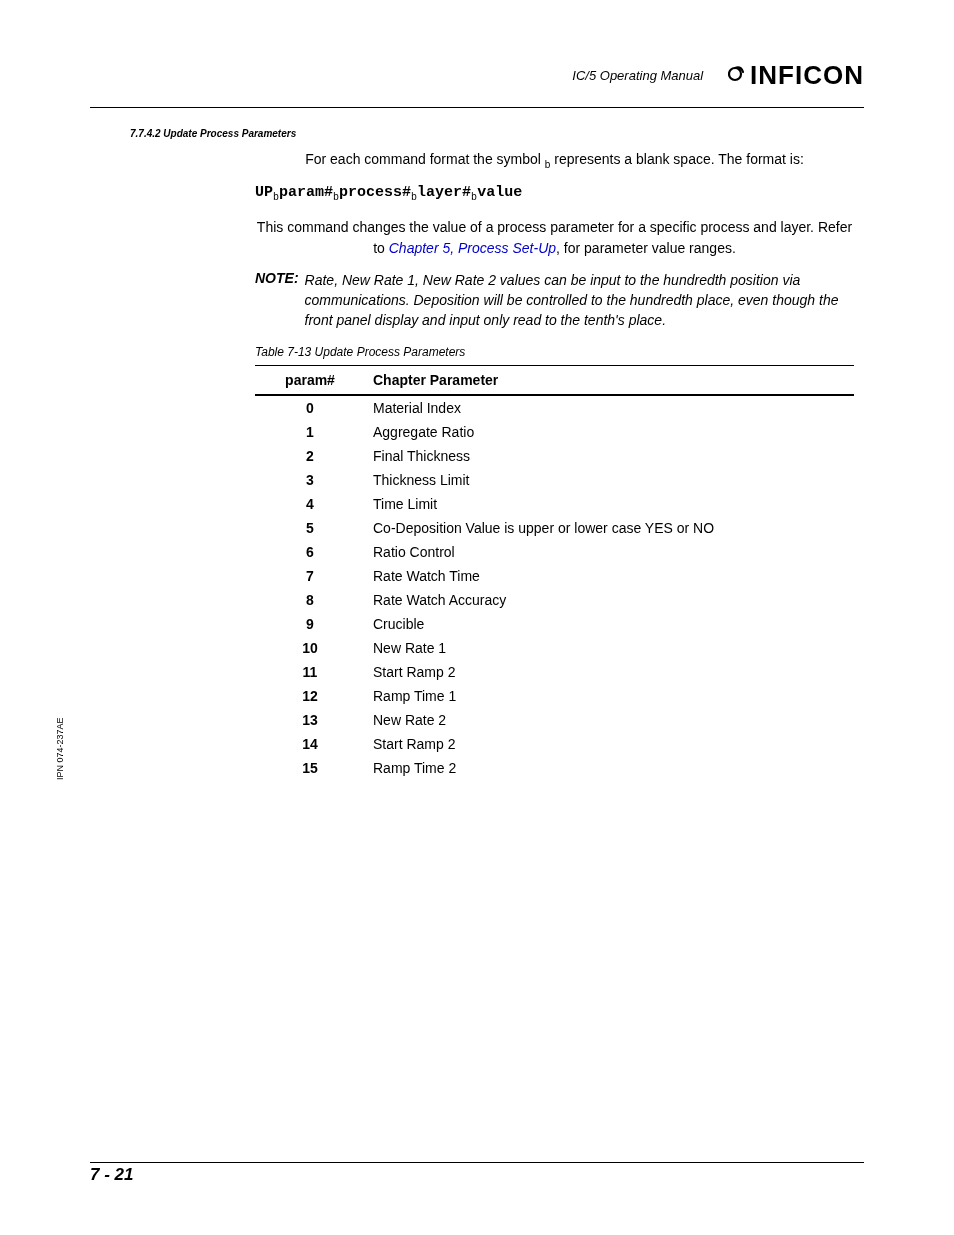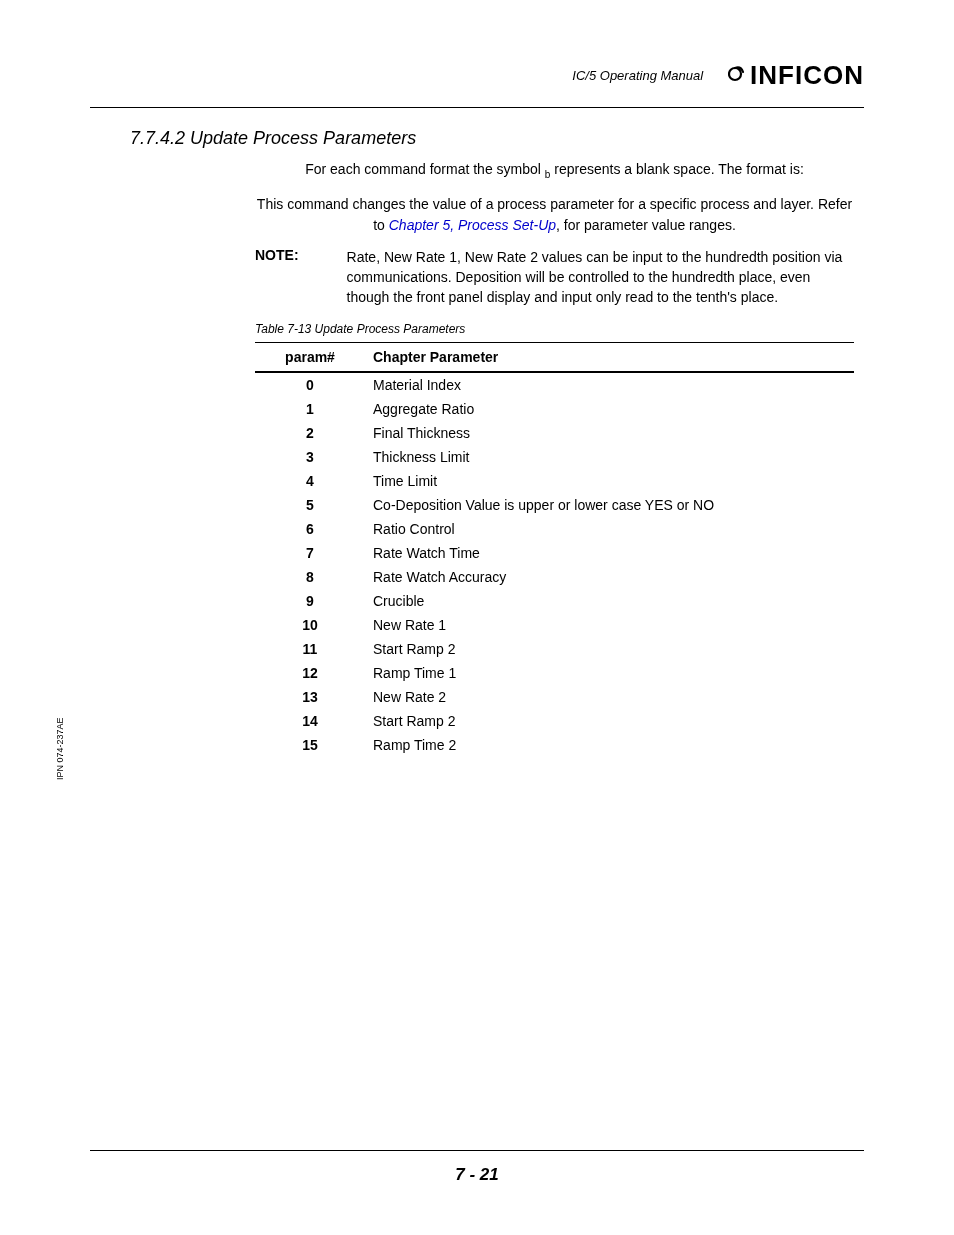--- a/index.html
+++ b/index.html
@@ -36,23 +36,23 @@
     .logo-icon {
       display: inline-block;
       margin-right: 4px;
     }
     .logo-text {
       font-size: 26px;
       font-weight: 600;
       letter-spacing: 1px;
     }
     .section-number {
-      font-weight: normal;
-      font-style: italic;
-      font-size: 18px;
+      font-weight: bold;
+      font-style: italic;
+      font-size: 10px;
       margin-bottom: 10px;
       margin-left: 40px;
     }
     .content {
       margin-left: 165px;
       margin-right: 10px;
     }
     .content p {
       font-size: 14px;
       line-height: 1.45;
@@ -70,31 +70,31 @@
       vertical-align: sub;
       font-weight: normal;
     }
     .link {
       color: #0000cc;
       font-style: italic;
     }
     .note-row {
       display: flex;
       margin-bottom: 14px;
+      font-style: italic;
     }
     .note-label {
       font-weight: bold;
       font-size: 14px;
       flex-shrink: 0;
       margin-right: 6px;
     }
     .note-body {
       font-size: 14px;
       line-height: 1.45;
-      margin-left: 42px;
     }
     .table-caption {
       font-style: italic;
       font-size: 12px;
       margin-bottom: 6px;
     }
     table {
       border-collapse: collapse;
       width: 100%;
     }
@@ -127,22 +127,22 @@
       transform-origin: left top;
       color: #000;
       white-space: nowrap;
     }
     .footer {
       position: absolute;
       bottom: 50px;
       left: 90px;
       right: 90px;
       border-top: 1.5px solid #000;
-      text-align: center;
-      padding-top: 14px;
+      text-align: left;
+      padding-top: 2px;
     }
     .page-num {
       font-weight: bold;
       font-style: italic;
       font-size: 17px;
     }
   </style>
 </head>
 <body>
 
@@ -160,20 +160,23 @@
 </div>
 
 <div class="section-number">7.7.4.2  Update Process Parameters</div>
 
 <div class="content">
 
   <p>
     <span>For each command format the symbol </span><span class="sub-b">b</span><span> represents a blank space. The format is:</span>
   </p>
 
+  <div class="cmd-format">
+    <span>UP</span><span class="sub-b">b</span><span>param#</span><span class="sub-b">b</span><span>process#</span><span class="sub-b">b</span><span>layer#</span><span class="sub-b">b</span><span>value</span>
+  </div>
 
   <p>
     <span>This command changes the value of a process parameter for a specific process and layer. Refer to </span><span class="link">Chapter 5, Process Set-Up</span><span>, for parameter value ranges.</span>
   </p>
 
   <div class="note-row">
     <div class="note-label">NOTE:</div>
     <div class="note-body">Rate, New Rate 1, New Rate 2 values can be input to the hundredth position via communications. Deposition will be controlled to the hundredth place, even though the front panel display and input only read to the tenth's place.</div>
   </div>
 

